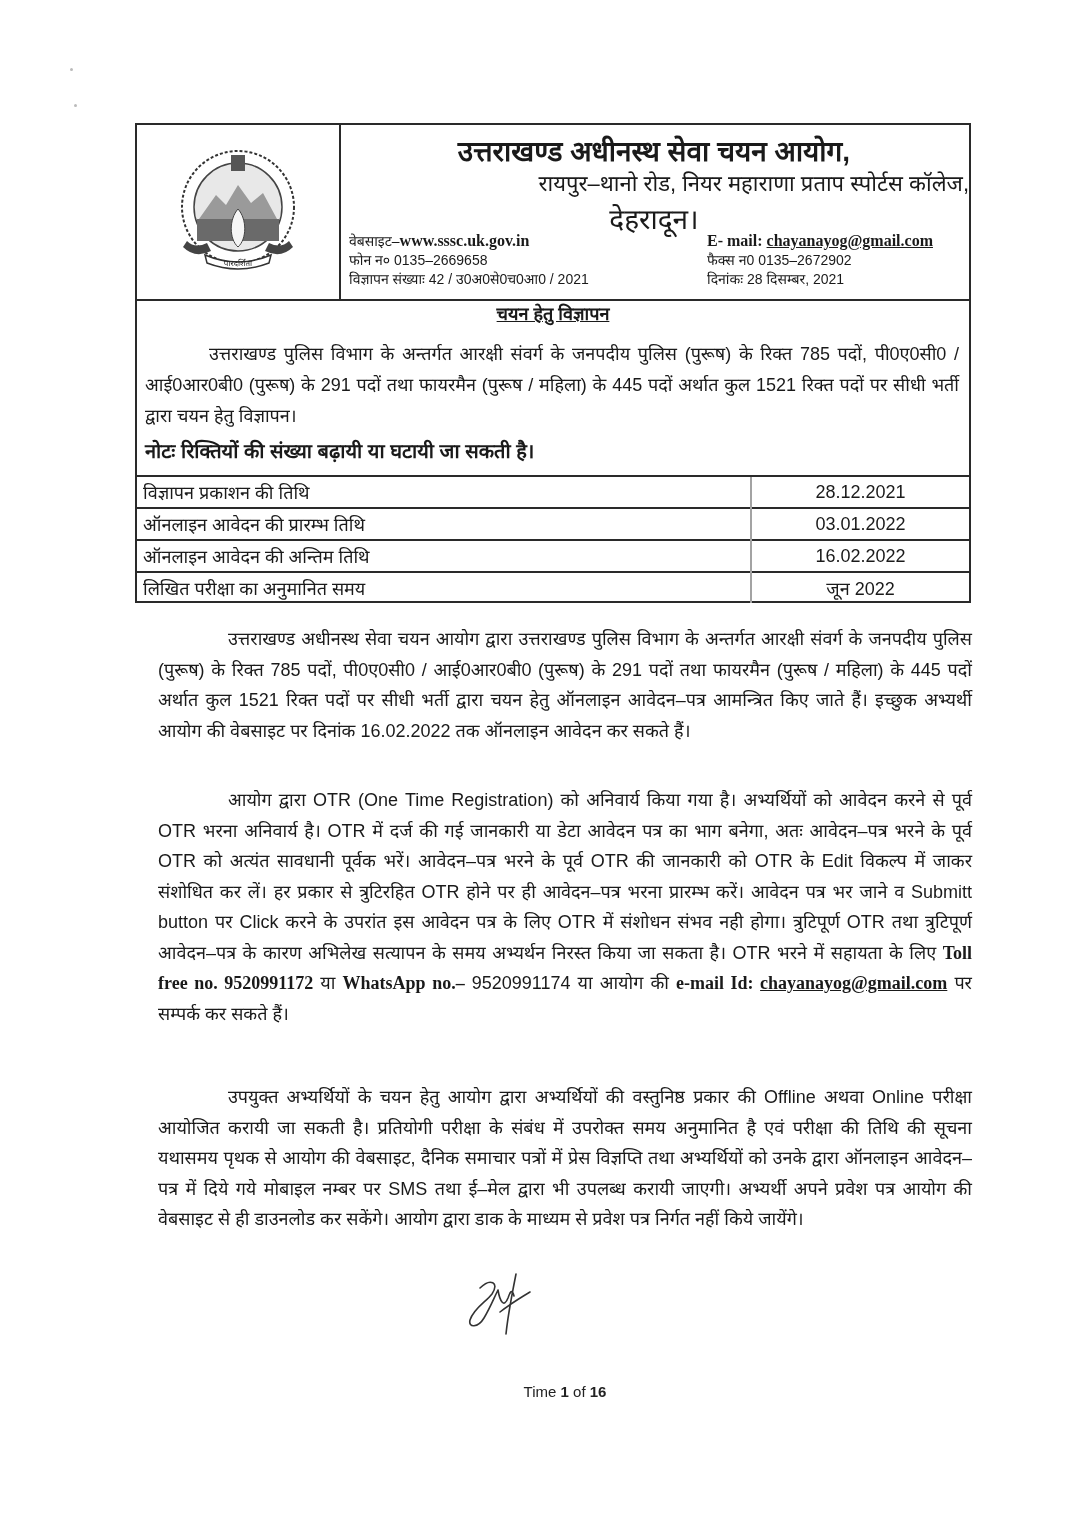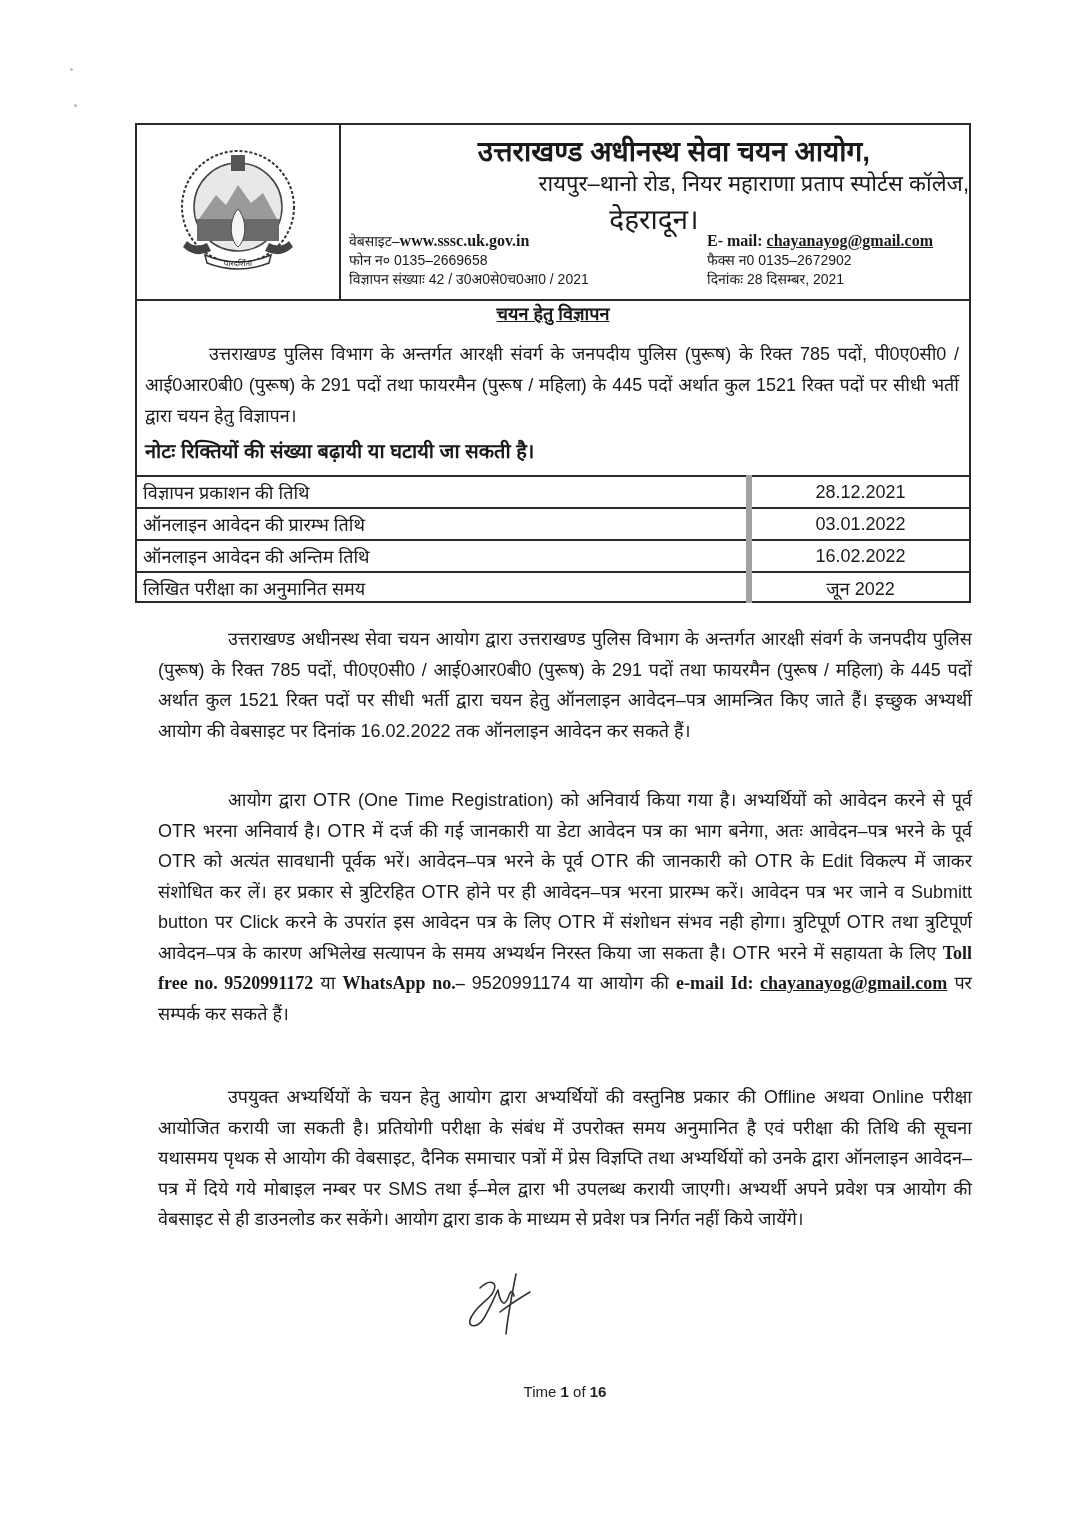--- a/index.html
+++ b/index.html
@@ -8,39 +8,39 @@
       font-family: "Liberation Sans", "DejaVu Sans", sans-serif; color: #1a1a1a;
       overflow: hidden;
     }
     .frame {
       position: absolute; left: 135px; top: 123px; width: 836px; height: 480px;
       border: 2px solid #2a2a2a; box-sizing: border-box;
     }
     .header-row { position: absolute; left: 0; top: 0; width: 832px; height: 174px; border-bottom: 2px solid #2a2a2a; }
     .logo-cell { position: absolute; left: 0; top: 0; width: 202px; height: 174px; border-right: 2px solid #2a2a2a; }
     .logo-cell svg { position: absolute; left: 34px; top: 22px; }
-    .org-title { position: absolute; left: 202px; width: 630px; top: 6px; text-align: center; font-size: 28px; font-weight: bold; padding-left: 20px; }
+    .org-title { position: absolute; left: 202px; width: 630px; top: 6px; text-align: center; font-size: 28px; font-weight: bold; }
     .org-addr { position: absolute; left: 202px; width: 630px; top: 42px; text-align: right; font-size: 22px; }
     .org-city { position: absolute; left: 202px; width: 630px; top: 74px; text-align: center; font-size: 28px; }
     .contact { position: absolute; font-size: 14px; line-height: 19px; }
     .contact.left { left: 212px; top: 106px; }
     .contact.right { left: 570px; top: 106px; }
     .contact .row { white-space: nowrap; }
     .serif-b { font-family: "Liberation Serif", "DejaVu Serif", serif; font-weight: bold; font-size: 16px; }
     .u { text-decoration: underline; }
     .subtitle { position: absolute; left: 0; width: 832px; top: 176px; text-align: center; font-size: 18px; font-weight: bold; }
     .subtitle span { text-decoration: underline; }
     .intro {
       position: absolute; left: 8px; width: 814px; top: 214px; font-size: 18px; line-height: 31px;
       text-align: justify; text-indent: 64px;
     }
     .note { position: absolute; left: 8px; top: 312px; font-size: 20px; font-weight: bold; }
     .dates { position: absolute; left: 0; top: 350px; width: 832px; border-collapse: collapse; }
     .dates td { border-top: 2px solid #2a2a2a; height: 30px; font-size: 18px; padding: 0 6px; }
-    .dates td.val { border-left: 6px solid #a3a3a3; width: 205px; text-align: center; }
+    .dates td.val { border-left: 2px solid #a3a3a3; width: 205px; text-align: center; }
     .body-text { position: absolute; left: 158px; width: 814px; font-size: 18px; line-height: 30.5px; text-align: justify; }
     .body-text p { margin: 0; text-indent: 70px; }
     .p1 { top: 624px; }
     .p2 { top: 785px; }
     .p3 { top: 1082px; }
     .bold-latin { font-family: "Liberation Serif", "DejaVu Serif", serif; font-weight: bold; font-size: 18px; }
     .signature { position: absolute; left: 460px; top: 1268px; }
     .page-num { position: absolute; left: 0; width: 1130px; top: 1383px; text-align: center; font-size: 15px; color: #222; }
     .page-num b { font-weight: bold; }
     .speck { position: absolute; width: 3px; height: 3px; border-radius: 50%; background: #bbb; }

